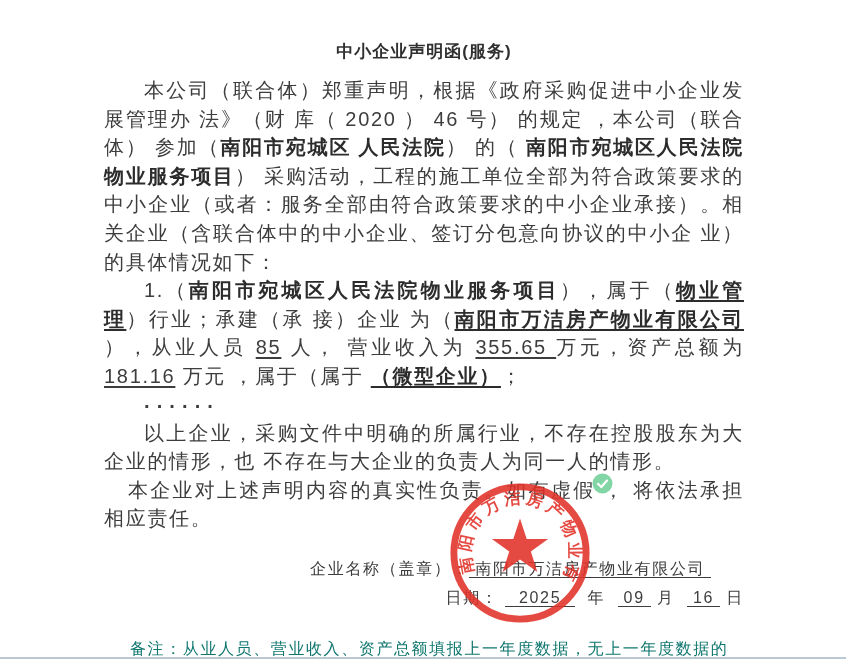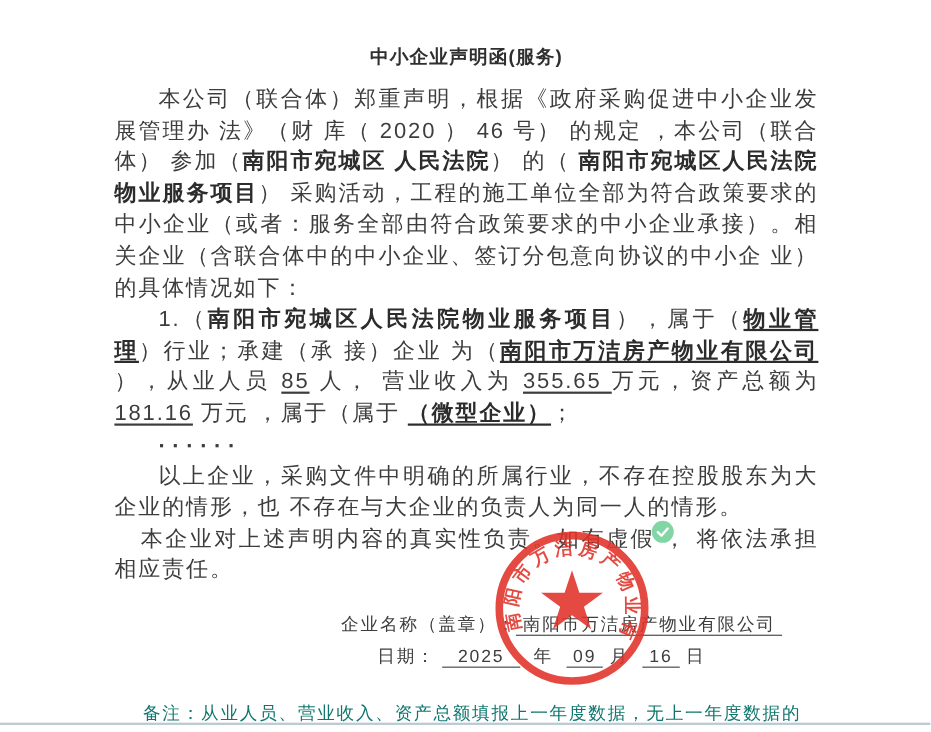--- a/index.html
+++ b/index.html
@@ -10,21 +10,21 @@
          letter-spacing:1px;margin:0 0 13px 0;}
   .para{margin:0;font-size:20px;line-height:28.6px;letter-spacing:1.7px;
         text-align:justify;color:#3d3d3d;}
   .ind{text-indent:2em;}
   .ind-sm{text-indent:1.2em;}
   .para .b{font-weight:bold;color:#2c2c2c;}
   .para .u{text-decoration:underline;text-underline-offset:3px;}
   .dots{letter-spacing:6px;font-weight:bold;line-height:26px;margin-top:2px;}
   .sig{margin-top:21px;font-size:16px;line-height:29px;letter-spacing:1.7px;}
   .sig-row1{padding-left:206px;}
-  .sig-row2{padding-left:239px;}
+  .sig-row2{padding-left:239px;text-align:right;}
   .blank{border-bottom:1.5px solid #3d3d3d;padding:0 6px;}
   .blank-wide{border-bottom:1.5px solid #3d3d3d;padding:0 14px;}
   .note{margin-top:27px;padding-left:26px;font-size:16px;letter-spacing:1.6px;color:#0f766e;}
   .seal{position:absolute;left:446px;top:479px;width:148px;height:148px;opacity:.88;
         pointer-events:none;}
   .check-badge{position:absolute;left:592px;top:473px;width:21px;height:21px;}
   .page-divider{position:absolute;left:0;top:657px;width:846px;height:2px;background:#b9c8d3;}
 </style>
 </head>
 <body>

